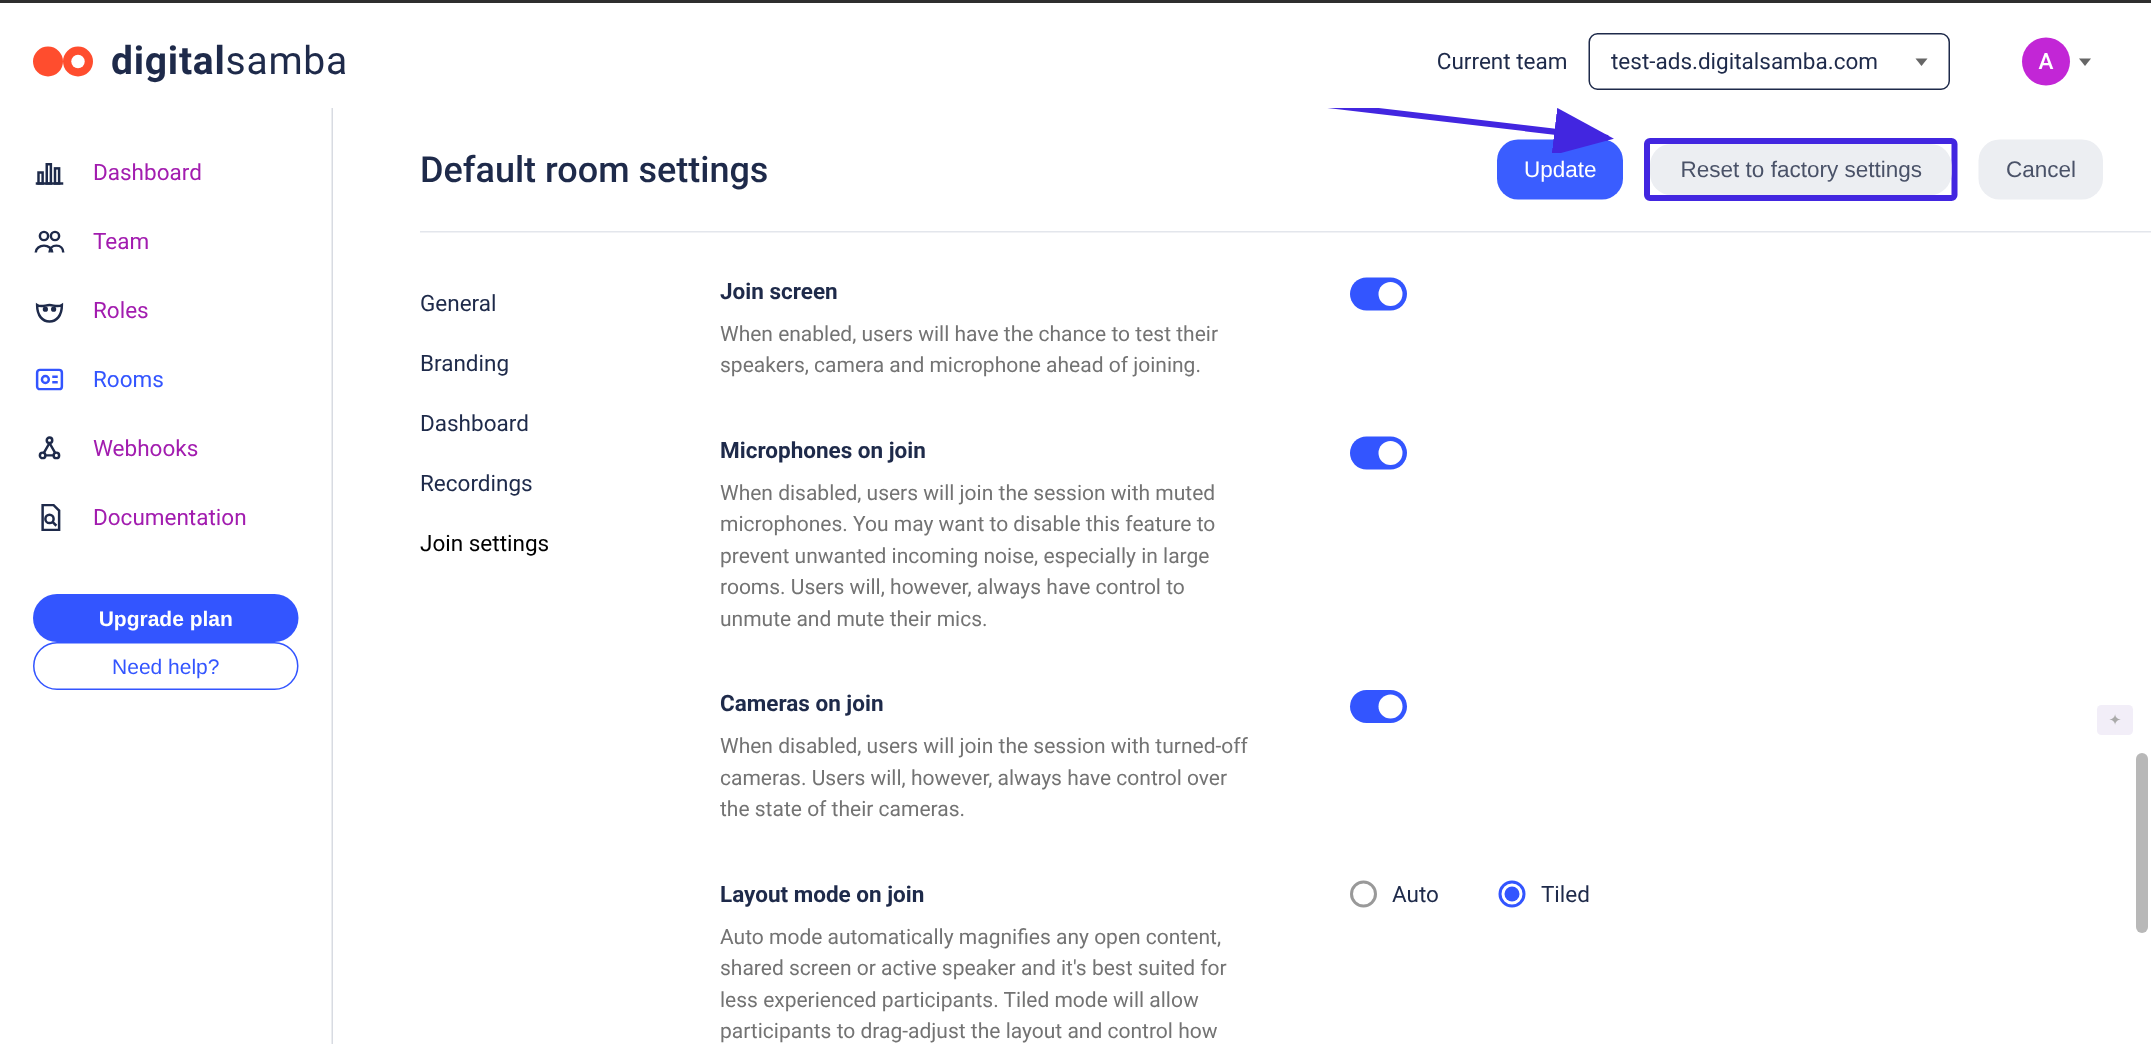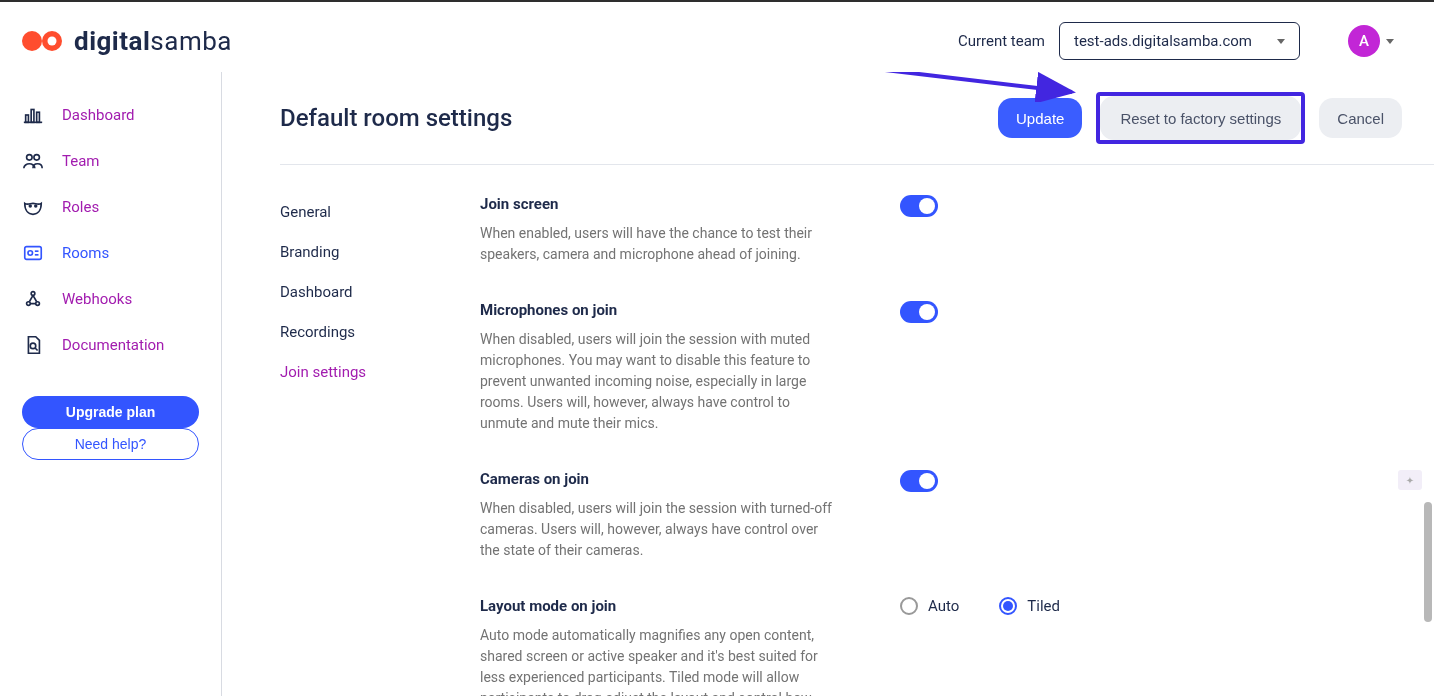--- a/index.html
+++ b/index.html
@@ -197,21 +197,21 @@
       flex-direction: column;
       gap: 22px;
       flex-shrink: 0;
       padding-top: 8px;
     }
     .settings-nav-item {
       font-size: 15px;
       color: #1e2a4a;
       cursor: pointer;
     }
-    .settings-nav-item.active { color: #a21caf; }
+    .settings-nav-item.active { color: #000000; }
 
     .settings-list {
       flex: 1;
       max-width: 780px;
       display: flex;
       flex-direction: column;
       gap: 36px;
     }
     .setting-row {
       display: flex;
@@ -395,21 +395,21 @@
       <button class="pill-btn pill-outline">Need help?</button>
     </div>
   </div>
 
   <div class="content">
     <div class="page-header">
       <h1 class="page-title">Default room settings</h1>
       <div class="header-actions">
         <button class="btn btn-primary">Update</button>
         <div class="highlight-box">
-          <button class="btn btn-secondary" style="height:44px;padding:0 20px;">Reset to factory settings</button>
+          <button class="btn btn-secondary" style="height:34px;padding:0 20px;">Reset to factory settings</button>
         </div>
         <button class="btn btn-secondary">Cancel</button>
       </div>
 
       <svg class="annotation-arrow" width="370" height="60">
         <defs>
           <marker id="arrowhead" markerWidth="10" markerHeight="8" refX="9" refY="4" orient="auto">
             <polygon points="0 0, 10 4, 0 8" fill="#4226e0"></polygon>
           </marker>
         </defs>

